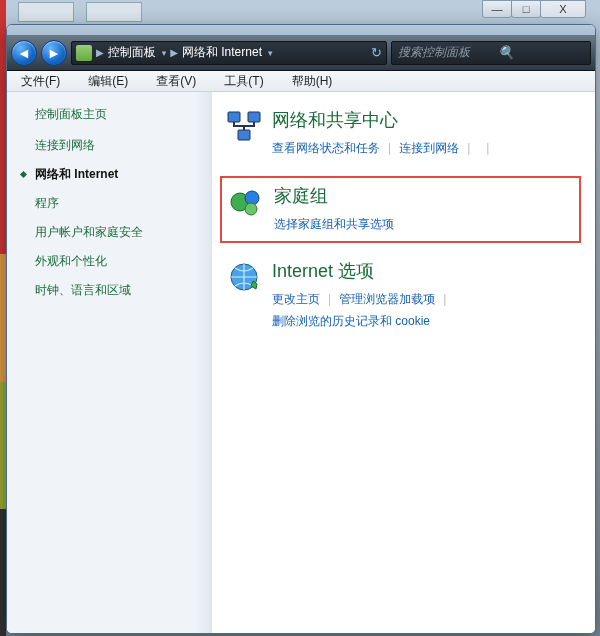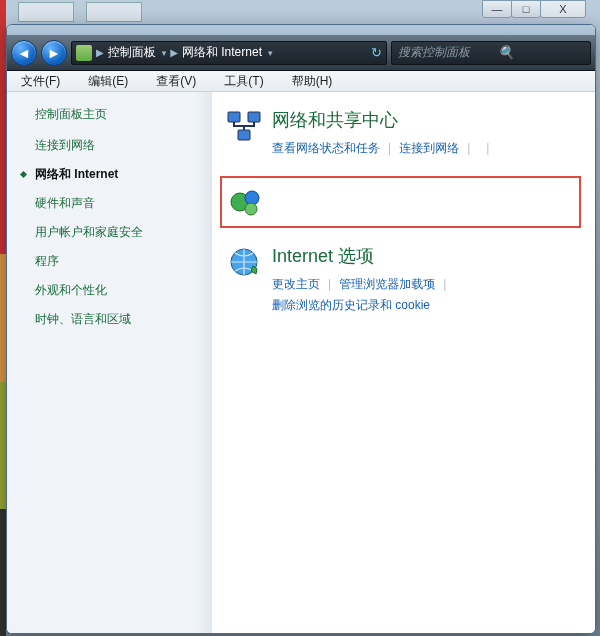--- a/index.html
+++ b/index.html
@@ -206,23 +206,22 @@
     <div class="mi">工具(T)</div>
     <div class="mi">帮助(H)</div>
   </div>
 
   <div class="body">
     <div class="sidebar">
       <div class="sh">控制面板主页</div>
       <div id="sidebar-items">
           <div class="item">连接到网络</div>
           <div class="item current">网络和 Internet</div>
-          <div class="item">硬件和声音</div>
+          <div class="item">程序</div>
           <div class="item">用户帐户和家庭安全</div>
-          <div class="item">程序</div>
           <div class="item">外观和个性化</div>
           <div class="item">时钟、语言和区域</div>
         </div>
     </div>
     <div class="content" id="content-pane">
         <div class="section">
           <div class="ico">
             <svg width="36" height="36" viewBox="0 0 36 36">
               <rect x="2" y="4" width="12" height="10" rx="1" fill="#3d7fd6" stroke="#235"></rect>
               <rect x="22" y="4" width="12" height="10" rx="1" fill="#3d7fd6" stroke="#235"></rect>
@@ -242,20 +241,26 @@
           </div>
         </div>
         <div class="section highlight">
           <div class="ico">
             <svg width="36" height="36" viewBox="0 0 36 36">
               <circle cx="12" cy="18" r="9" fill="#3fae52" stroke="#176b22"></circle>
               <circle cx="24" cy="14" r="7" fill="#2c7fe0" stroke="#104a8a"></circle>
               <circle cx="23" cy="25" r="6" fill="#6ac46a" stroke="#2a7a2a"></circle>
             </svg>
           </div>
+          <div class="section-body">
+            <h3>家庭组</h3>
+            <div class="linkrow">
+              <a>选择家庭组和共享选项</a>
+            </div>
+          </div>
         </div>
         <div class="section">
           <div class="ico">
             <svg width="36" height="36" viewBox="0 0 36 36">
               <circle cx="18" cy="18" r="13" fill="#4aa3e8" stroke="#1c5a8e"></circle>
               <path d="M5 18h26M18 5v26M9 9c6 4 12 4 18 0M9 27c6-4 12-4 18 0" stroke="#cfe9fb" stroke-width="1.2" fill="none"></path>
               <path d="M30 30l-5-3 2-5 4 3z" fill="#3fae52" stroke="#176b22"></path>
             </svg>
           </div>
           <div class="section-body">

